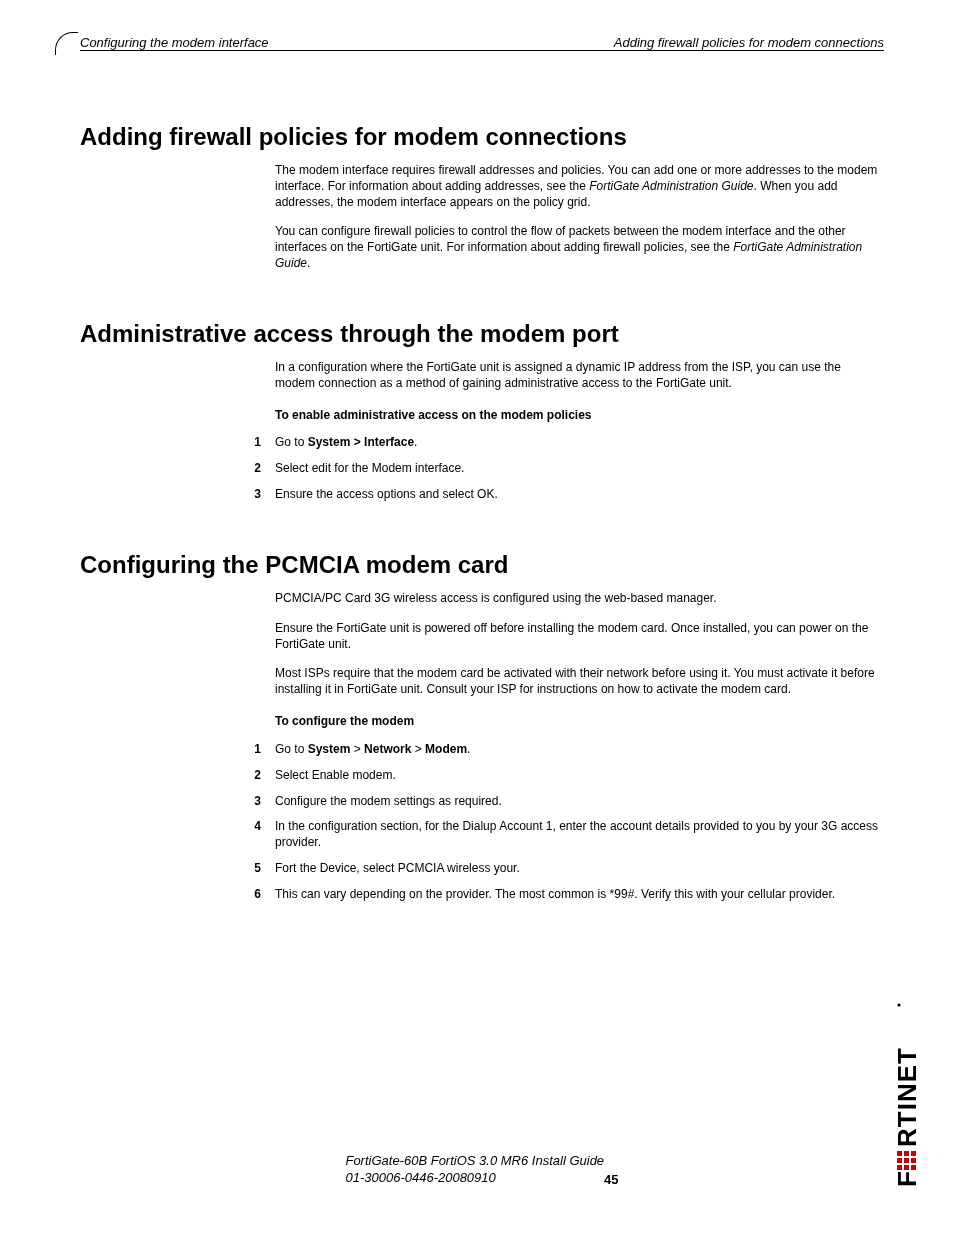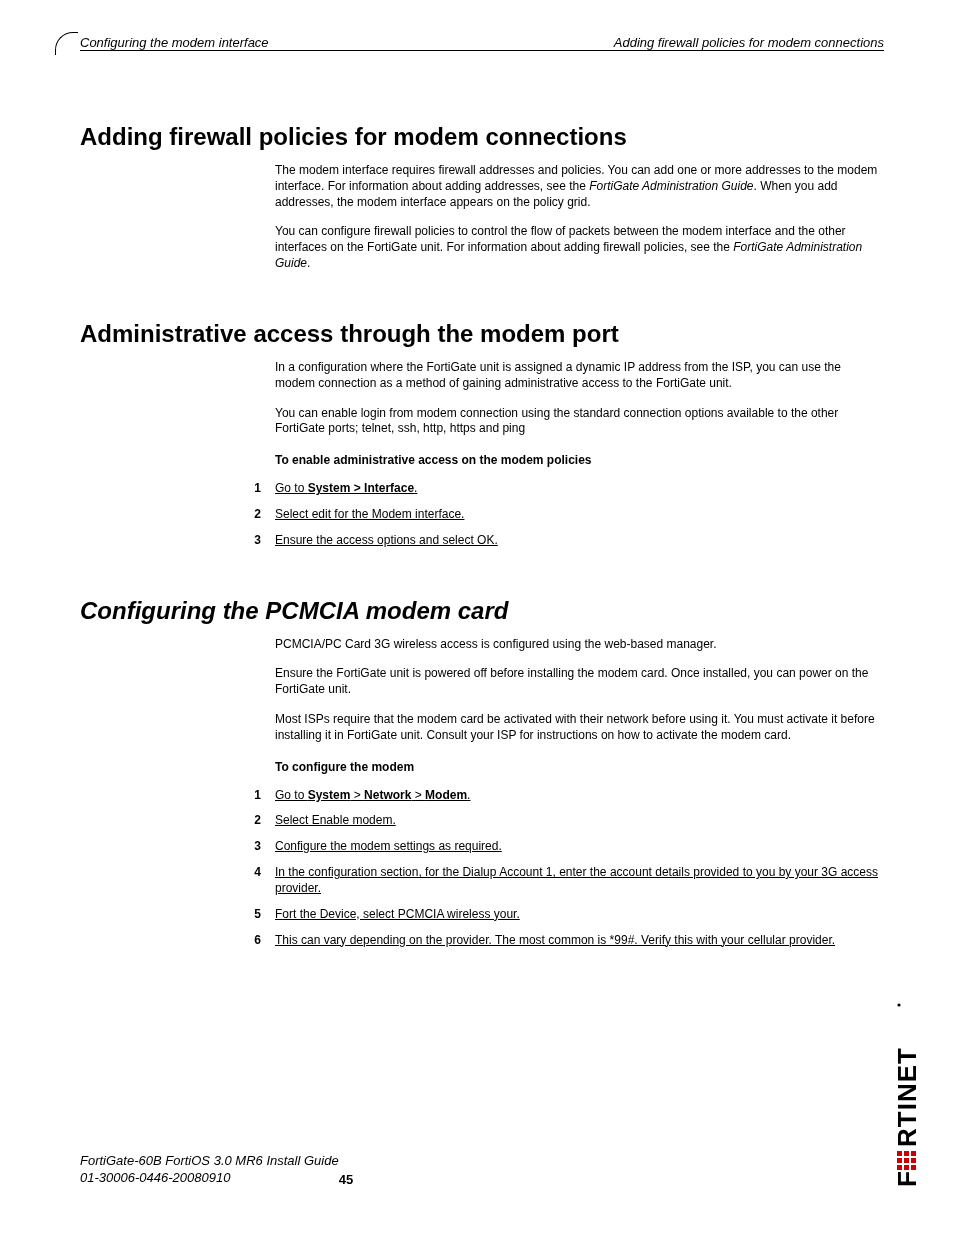--- a/index.html
+++ b/index.html
@@ -42,21 +42,21 @@
   .content {
     padding: 30px 25px 0 25px;
   }
   h1 {
     font-size: 24px;
     font-weight: bold;
     margin: 28px 0 12px 0;
   }
   .sec1 h1 { margin-top: 42px; }
   .sec2 h1 { margin-top: 48px; }
-  .sec3 h1 { margin-top: 48px; font-style: italic; }
+  .sec3 h1 { margin-top: 48px; }
   .body-block {
     margin-left: 195px;
     font-size: 12px;
     line-height: 1.32;
   }
   .body-block p {
     margin: 0 0 14px 0;
   }
   .body-block .subhead {
     font-weight: bold;
@@ -66,21 +66,20 @@
     list-style: none;
     margin: 0 0 0 -34px;
     padding: 0;
     counter-reset: step;
   }
   ol.steps > li {
     counter-increment: step;
     position: relative;
     padding-left: 34px;
     margin-bottom: 10px;
-    text-decoration: underline;
   }
   ol.steps > li::before {
     content: counter(step);
     position: absolute;
     left: 0;
     top: 0;
     font-weight: bold;
     width: 20px;
     text-align: right;
   }
@@ -89,21 +88,21 @@
   }
   ol.steps li p.note {
     margin-top: 8px;
   }
   .footer {
     position: absolute;
     bottom: 48px;
     left: 80px;
     right: 70px;
     display: flex;
-    justify-content: flex-start;
+    justify-content: center;
     align-items: flex-end;
     font-size: 13px;
   }
   .footer .ft-left {
     font-style: italic;
     line-height: 1.3;
   }
   .footer .ft-right {
     font-weight: bold;
   }
@@ -141,21 +140,20 @@
         <p>
           <span>You can configure firewall policies to control the flow of packets between the modem interface and the other interfaces on the FortiGate unit. For information about adding firewall policies, see the </span><i>FortiGate Administration Guide</i><span>.</span>
         </p>
       </div>
     </div>
 
     <div class="sec2">
       <h1>Administrative access through the modem port</h1>
       <div class="body-block">
         <p>In a configuration where the FortiGate unit is assigned a dynamic IP address from the ISP, you can use the modem connection as a method of gaining administrative access to the FortiGate unit.</p>
-        <p>You can enable login from modem connection using the standard connection options available to the other FortiGate ports; telnet, ssh, http, https and ping</p>
         <p class="subhead">To enable administrative access on the modem policies</p>
         <ol class="steps">
           <li>
             <p><span>Go to </span><b>System &gt; Interface</b><span>.</span></p>
           </li>
           <li>
               <p>Select edit for the Modem interface.</p>
             </li>
           <li>
               <p>Ensure the access options and select OK.</p>

